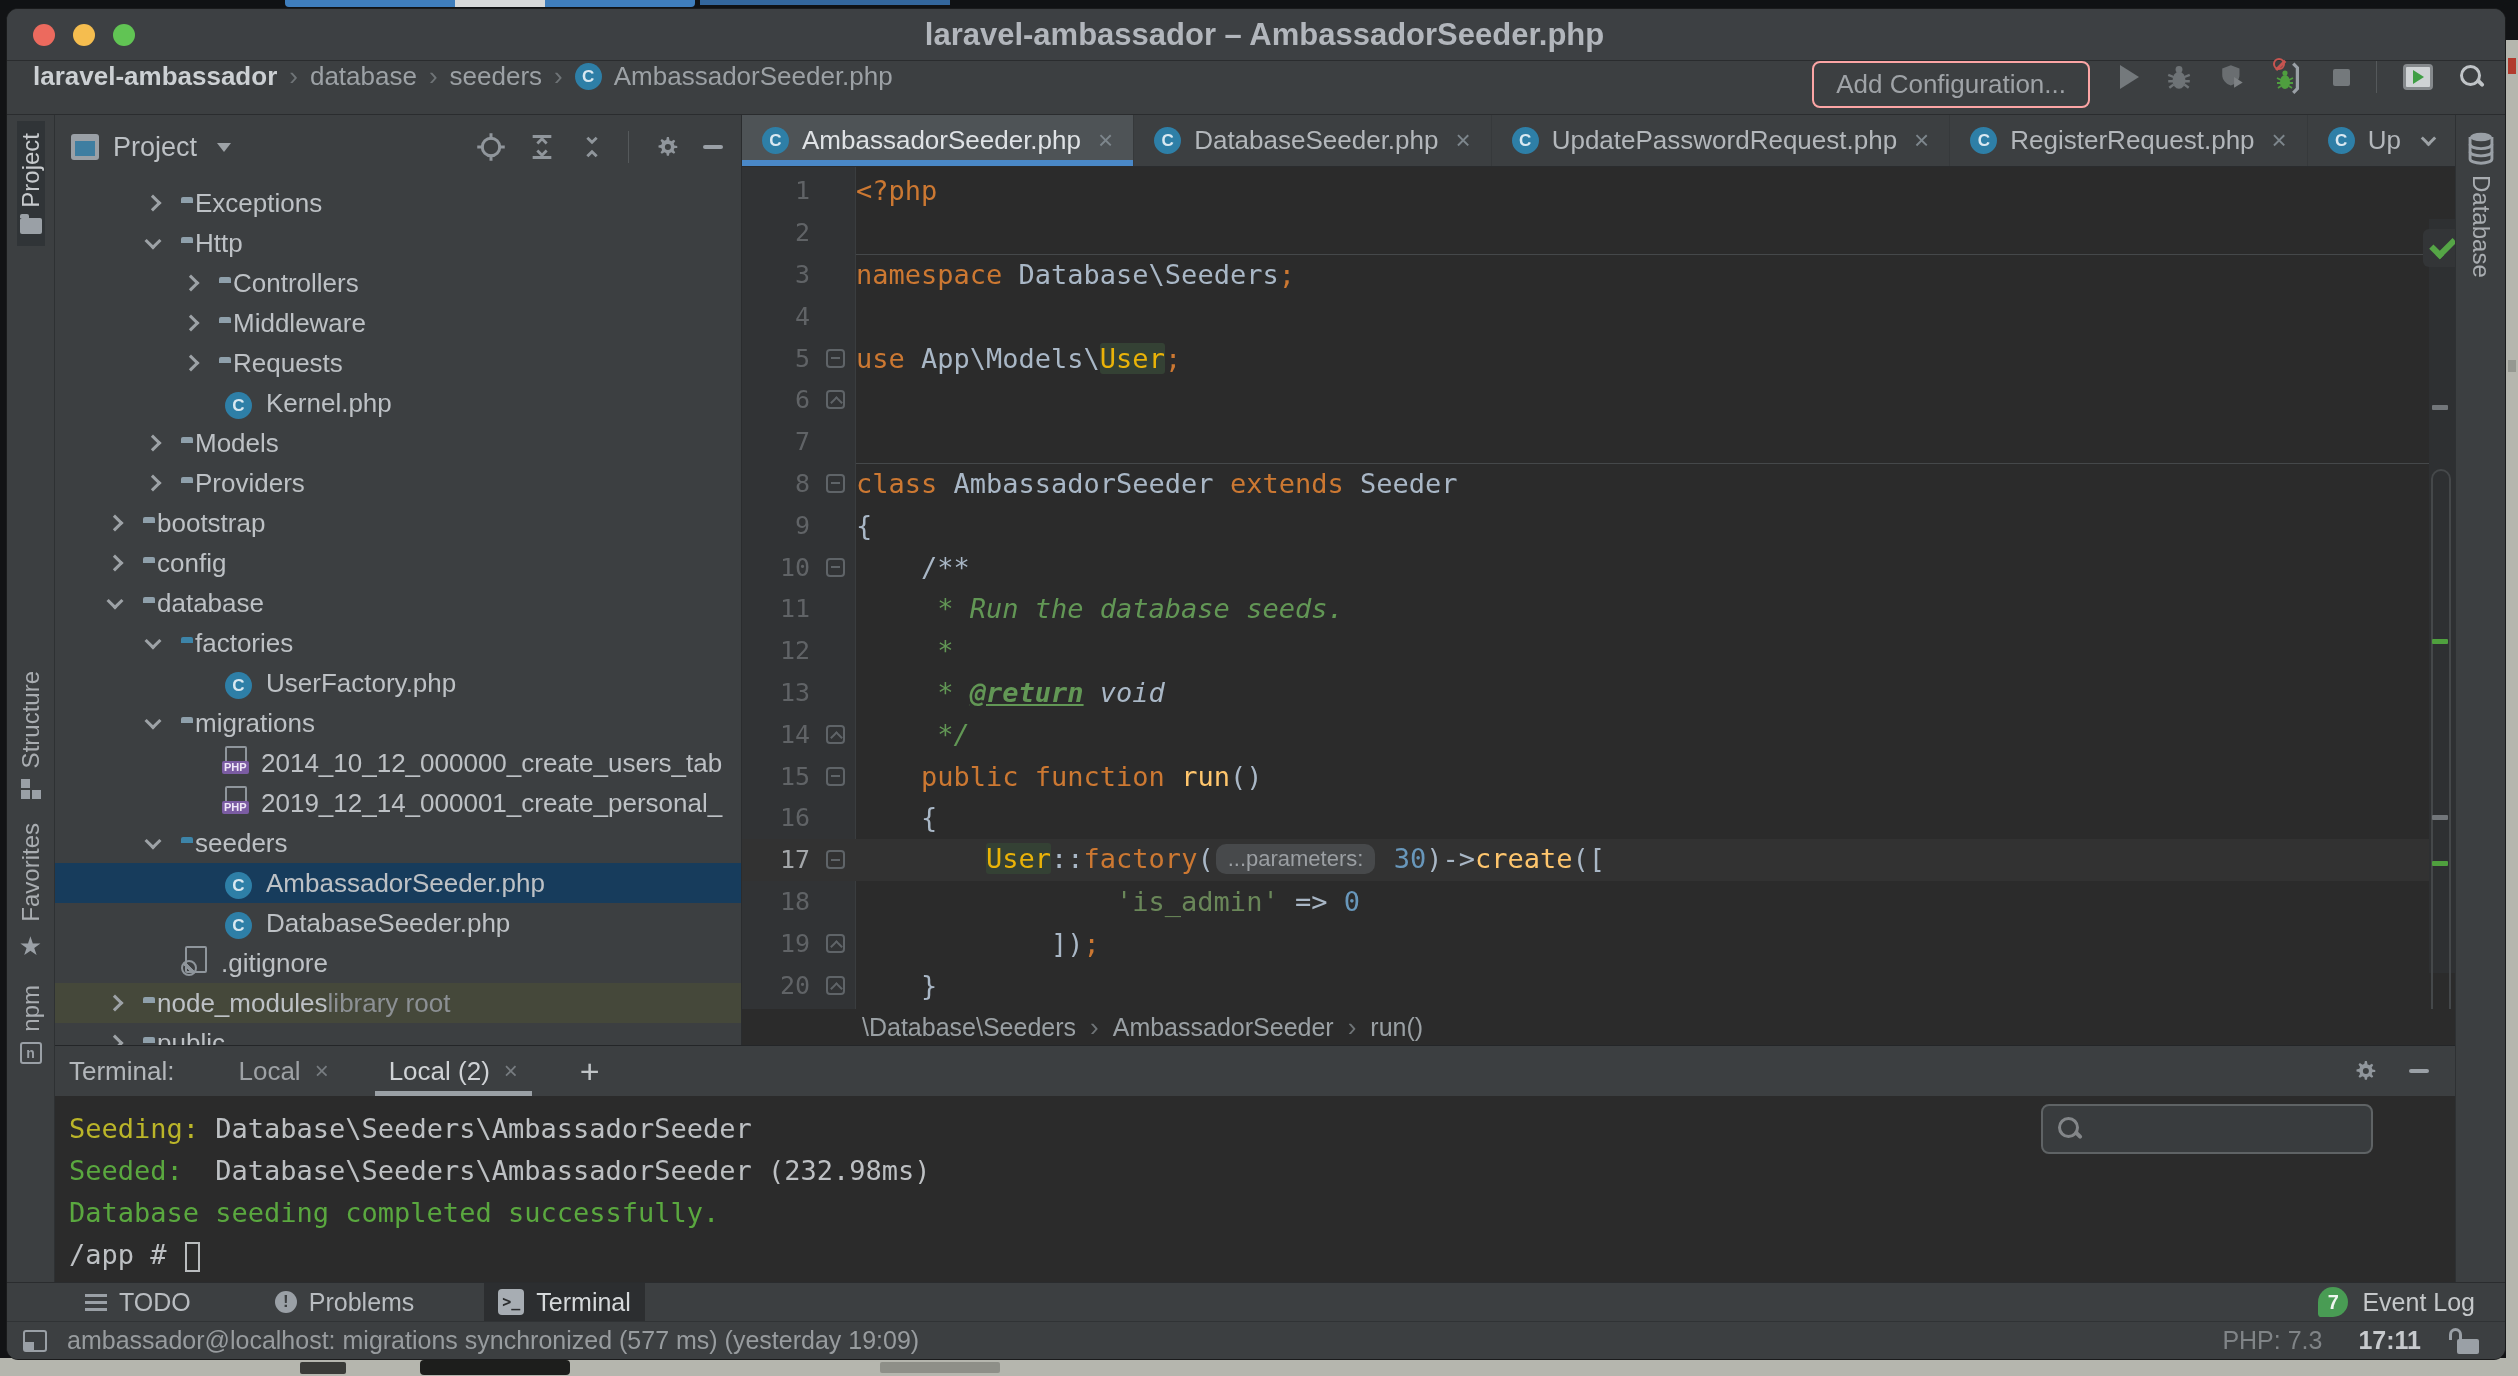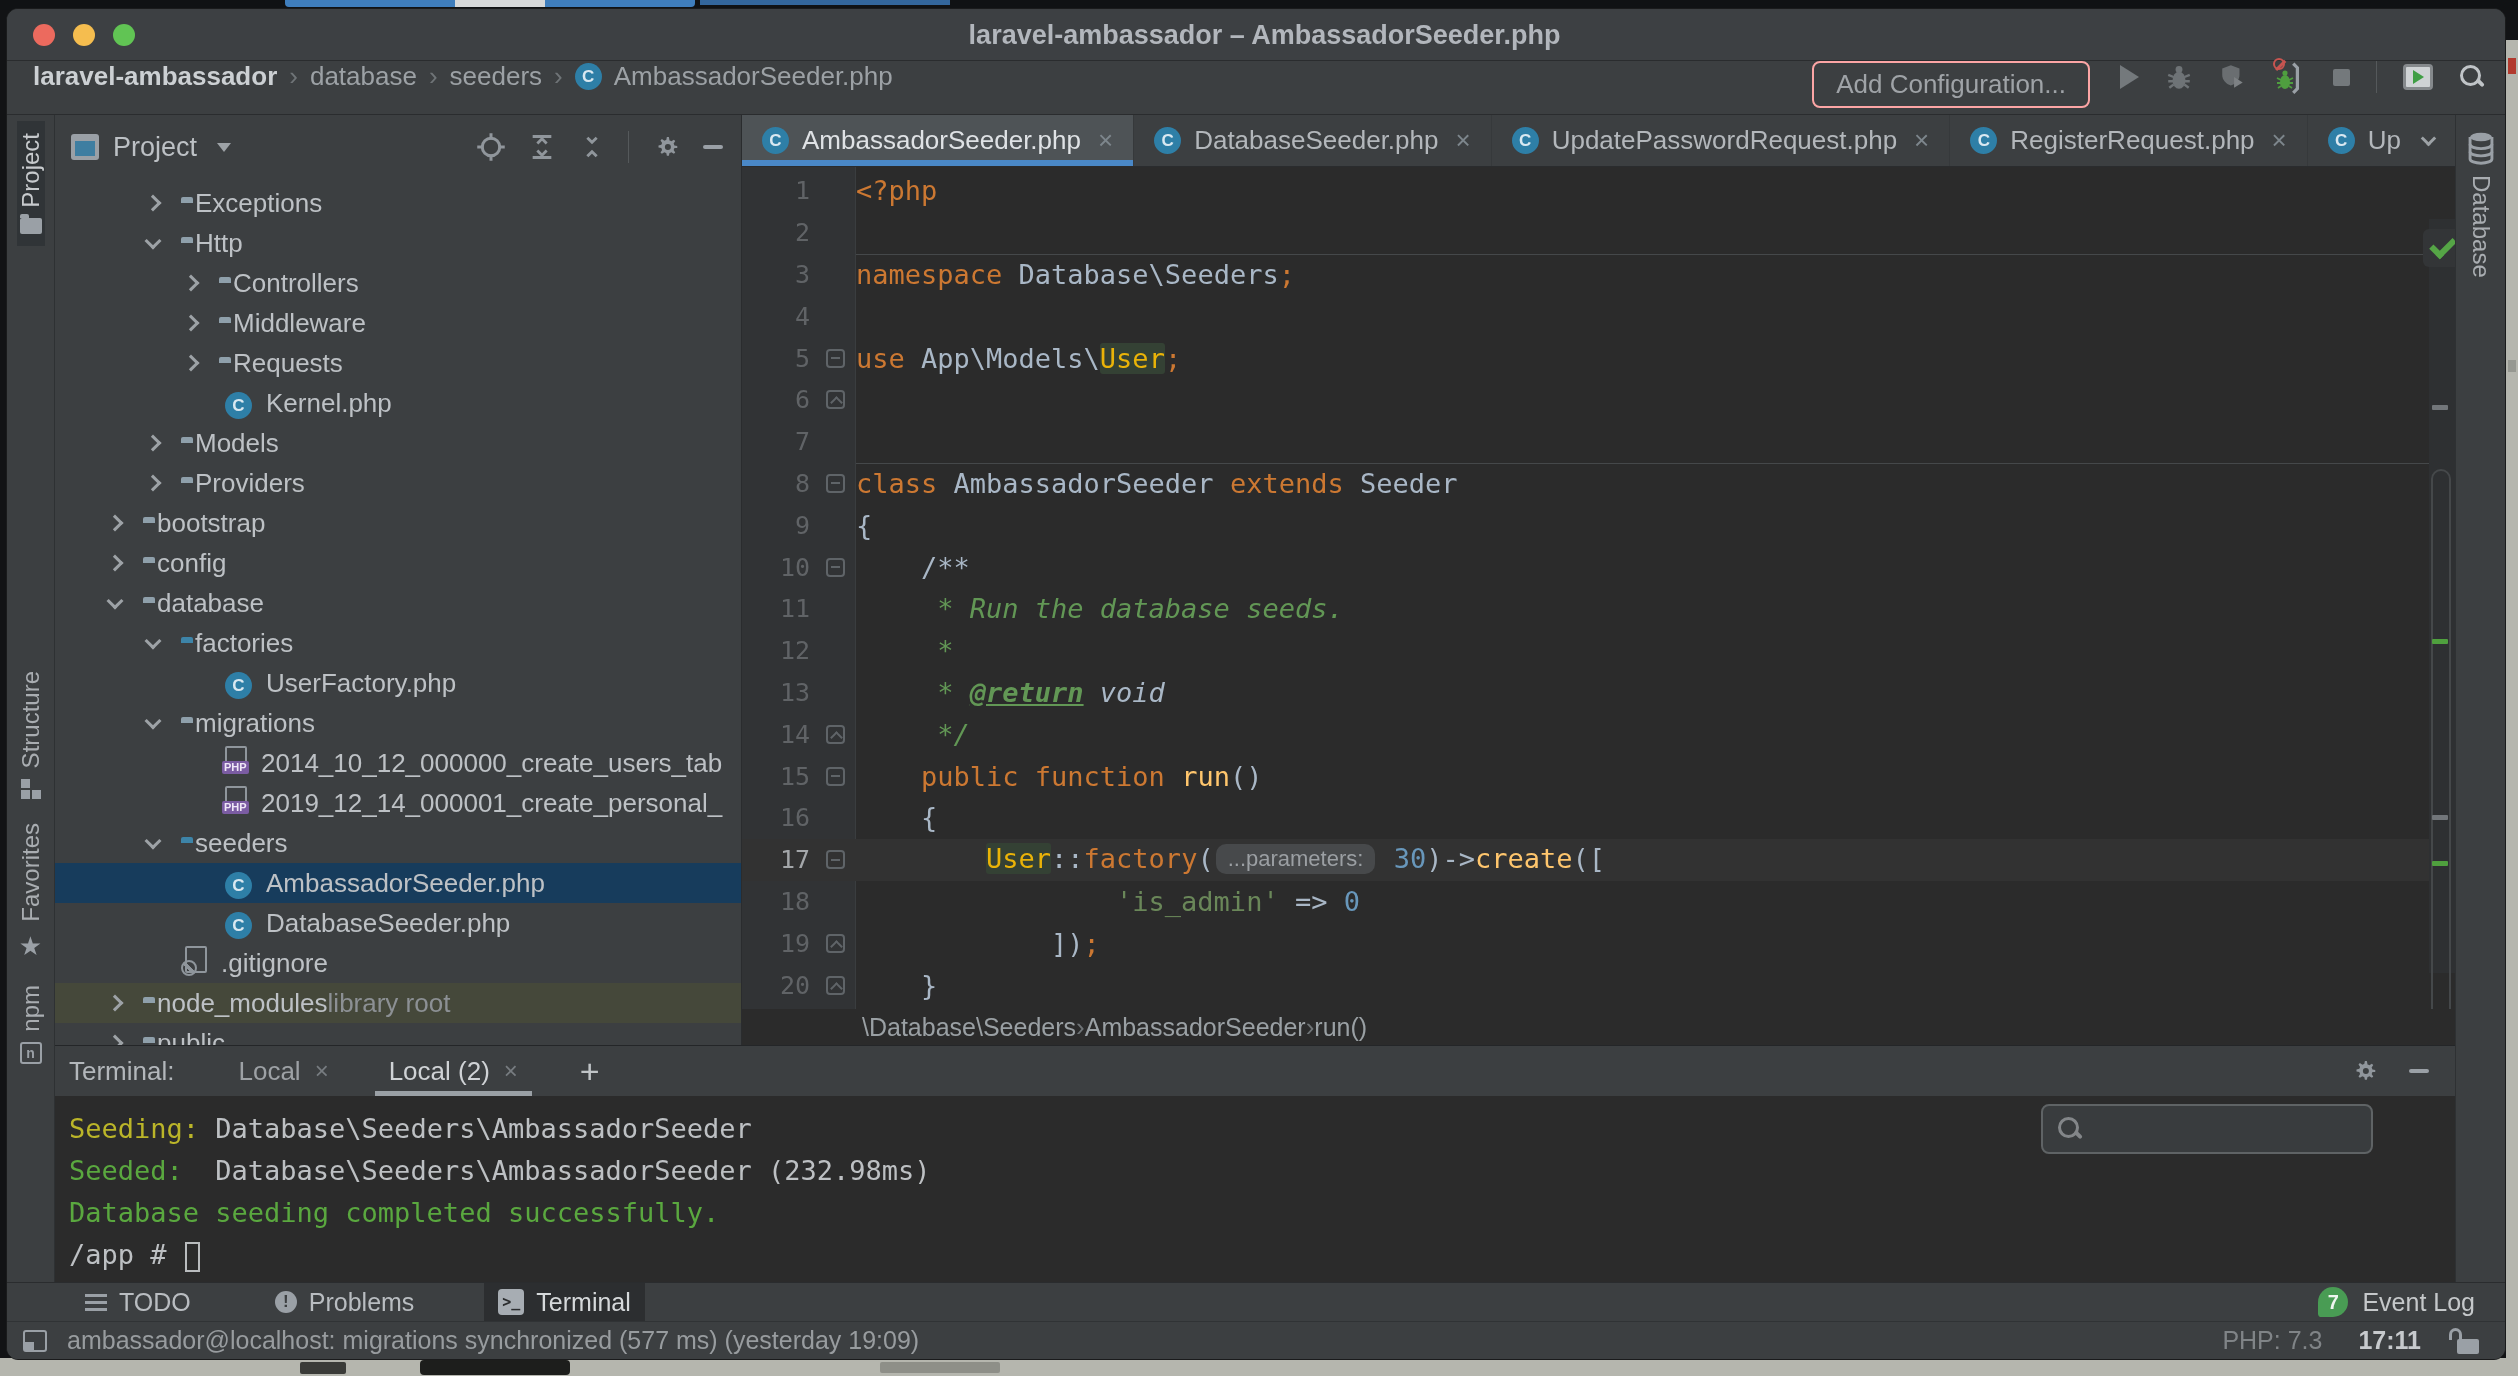--- a/index.html
+++ b/index.html
@@ -22,21 +22,21 @@
   
   .window{position:absolute;left:6px;top:8px;width:2500px;height:1352px;background:#3c3f41;
     border-radius:12px;overflow:hidden;display:flex;flex-direction:column;border:1px solid #1a1b1c;}
 
   
   .titlebar{position:relative;height:52px;flex:0 0 52px;background:#3d4043;border-bottom:1px solid #2a2c2e;}
   .lights{position:absolute;left:26px;top:15px;display:flex;gap:18px;}
   .light{width:22px;height:22px;border-radius:50%;}
   .light.red{background:#ec6a5e;}.light.yellow{background:#f5bd4f;}.light.green{background:#61c454;}
   .win-title{position:absolute;left:17px;right:0;top:0;height:52px;line-height:52px;text-align:center;
-    font-size:27px;font-weight:700;color:#b2b6bc;}
+    font-size:31px;font-weight:700;color:#b2b6bc;}
 
   
   .toolrow{position:relative;height:54px;flex:0 0 54px;background:#3c3f41;border-bottom:1px solid #2a2c2e;
     display:flex;align-items:flex-start;padding:0 20px 0 26px;}
   .nav-bc{display:flex;align-items:center;gap:12px;font-size:26px;color:#9ca1a5;}
   .nav-bc .root{font-weight:700;color:#ccd0d3;}
   .bc-sep{color:#6f7477;font-size:26px;}
   .spacer{flex:1;}
   .addcfg{border:2px solid #fca5a5;border-radius:8px;padding:6px 22px;font-size:26px;color:#9fa3a7;background:transparent;}
   .tb-icons{display:flex;align-items:center;gap:26px;margin-left:30px;}
@@ -136,21 +136,21 @@
   .tk-n{color:#6897bb;}
   .tk-s{color:#6a8759;}
   .tk-f{color:#ffc66d;}
   .tk-d{color:#629755;font-style:italic;}
   .tk-dt{color:#629755;font-style:italic;font-weight:700;text-decoration:underline;}
   .tk-dv{color:#a9b7c6;font-style:italic;}
   .tk-hl{color:#eab308;background:#344134;border-radius:3px;}
   .tk-h{display:inline-block;background:#47494b;color:#9b9fa3;border-radius:10px;padding:2px 12px;
     font-family:"Liberation Sans",sans-serif;font-size:22px;line-height:26px;vertical-align:middle;margin:0 2px;transform:translateY(-2px);}
 
-  .edit-bc{flex:0 0 36px;display:flex;align-items:center;padding-left:120px;font-size:25px;color:#9aa0a4;background:#2b2b2b;}
+  .edit-bc{flex:0 0 36px;display:flex;align-items:center;gap:14px;padding-left:120px;font-size:25px;color:#9aa0a4;background:#2b2b2b;}
 
   
   .scrollstripe{position:absolute;right:0;top:52px;bottom:36px;width:26px;background:#2e3032;}
   .check{position:absolute;top:10px;left:-6px;width:38px;height:38px;background:#333537;border-radius:6px;}
   .check::after{content:"";position:absolute;left:8px;top:9px;width:18px;height:9px;border-left:6px solid #55a546;border-bottom:6px solid #55a546;transform:rotate(-45deg);}
   .smark{position:absolute;left:3px;width:16px;height:5px;border-radius:1px;}
   .smark.g{background:#4fa03e;}
   .smark.w{background:#72767a;}
   .sthumb{position:absolute;left:2px;width:20px;border:2px solid #45484a;border-radius:10px;}
 

